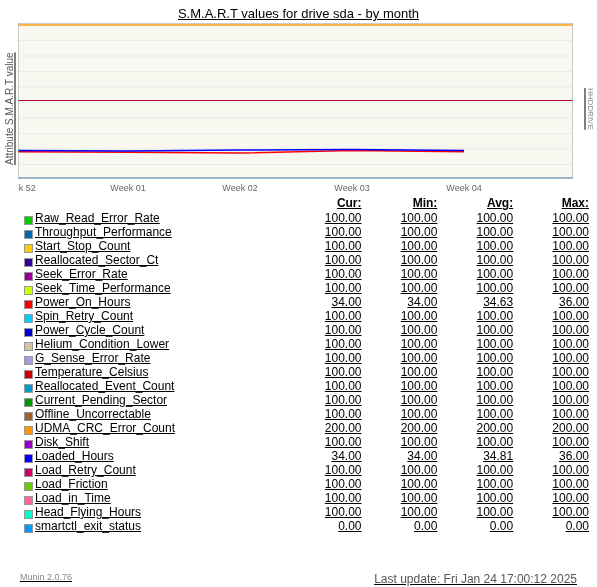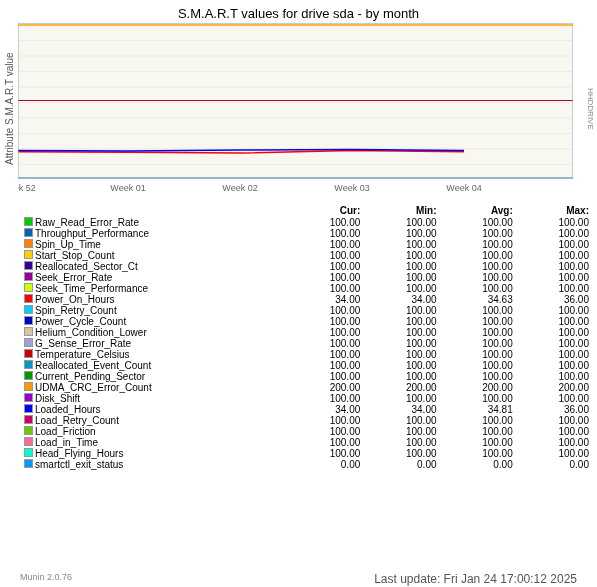--- a/index.html
+++ b/index.html
@@ -10,20 +10,21 @@
       width: 597px;
       height: 587px;
       overflow: hidden;
     }
     .container {
       width: 597px;
       height: 587px;
       position: relative;
       display: flex;
       flex-direction: column;
+      text-decoration: underline;
     }
     .chart-title {
       text-align: center;
       font-size: 13px;
       padding: 6px 0 2px 0;
       color: #000;
     }
     .chart-area {
       display: flex;
       flex-direction: row;
@@ -49,24 +50,23 @@
       font-size: 9px;
       color: #555;
       display: flex;
       align-items: center;
       justify-content: center;
       width: 14px;
     }
     .legend-table {
       width: 100%;
       border-collapse: collapse;
-      font-size: 10px;
+      font-size: 12px;
       flex: 1;
       overflow: hidden;
-      margin-top: 9px;
     }
     .legend-table th {
       font-weight: bold;
       text-align: right;
       padding: 1px 4px;
       color: #000;
     }
     .legend-table th:first-child {
       text-align: left;
     }
@@ -81,21 +81,21 @@
     .color-box {
       display: inline-block;
       width: 9px;
       height: 9px;
       margin-right: 2px;
       vertical-align: middle;
       flex-shrink: 0;
     }
     .name-cell {
       display: flex;
-      align-items: flex-start;
+      align-items: flex-end;
     }
     .legend-wrapper {
       padding: 0 4px 0 20px;
       flex: 1;
       overflow: hidden;
     }
   </style>
 </head>
 <body>
 
@@ -204,32 +204,20 @@
               </div>
             </td>
             <td>100.00</td>
             <td>100.00</td>
             <td>100.00</td>
             <td>100.00</td>
           </tr>
           <tr>
             <td>
               <div class="name-cell">
-                <span class="color-box" style="background-color: rgb(255, 128, 0); border: 1px solid rgb(153, 153, 153);"></span>
-                <span>Spin_Up_Time</span>
-              </div>
-            </td>
-            <td>100.00</td>
-            <td>100.00</td>
-            <td>100.00</td>
-            <td>100.00</td>
-          </tr>
-          <tr>
-            <td>
-              <div class="name-cell">
                 <span class="color-box" style="background-color: rgb(255, 204, 0); border: 1px solid rgb(153, 153, 153);"></span>
                 <span>Start_Stop_Count</span>
               </div>
             </td>
             <td>100.00</td>
             <td>100.00</td>
             <td>100.00</td>
             <td>100.00</td>
           </tr>
           <tr>
@@ -350,20 +338,32 @@
             <td>100.00</td>
             <td>100.00</td>
             <td>100.00</td>
             <td>100.00</td>
           </tr>
           <tr>
             <td>
               <div class="name-cell">
                 <span class="color-box" style="background-color: rgb(0, 153, 0); border: 1px solid rgb(153, 153, 153);"></span>
                 <span>Current_Pending_Sector</span>
+              </div>
+            </td>
+            <td>100.00</td>
+            <td>100.00</td>
+            <td>100.00</td>
+            <td>100.00</td>
+          </tr>
+          <tr>
+            <td>
+              <div class="name-cell">
+                <span class="color-box" style="background-color: rgb(153, 102, 51); border: 1px solid rgb(153, 153, 153);"></span>
+                <span>Offline_Uncorrectable</span>
               </div>
             </td>
             <td>100.00</td>
             <td>100.00</td>
             <td>100.00</td>
             <td>100.00</td>
           </tr>
           <tr>
             <td>
               <div class="name-cell">

